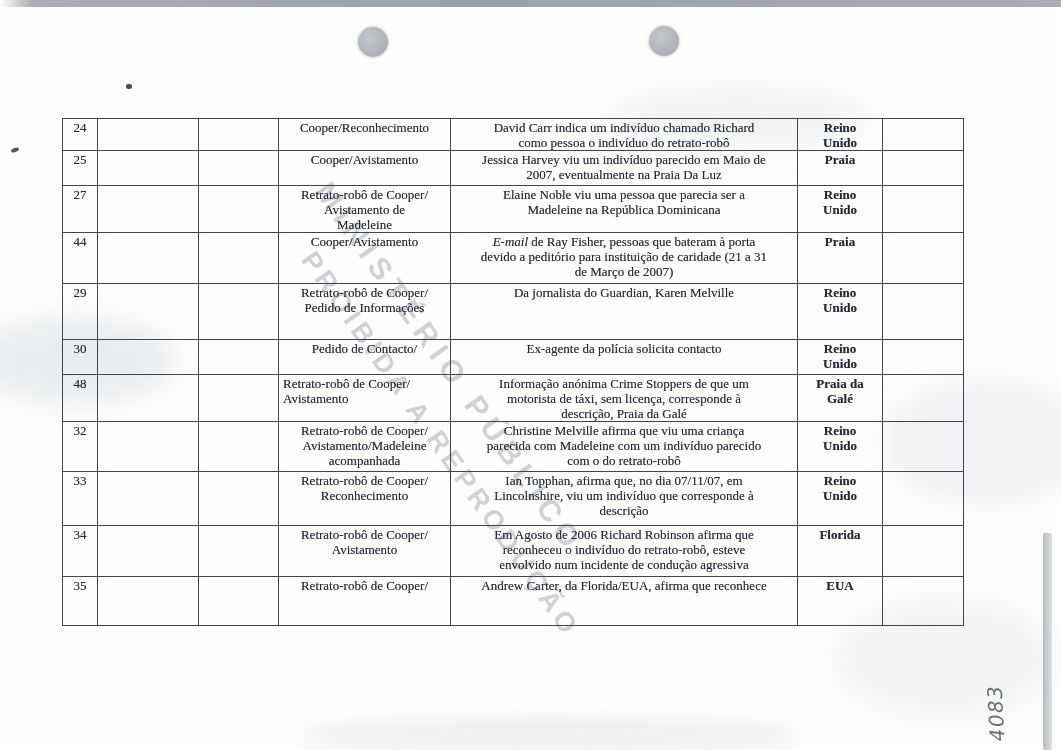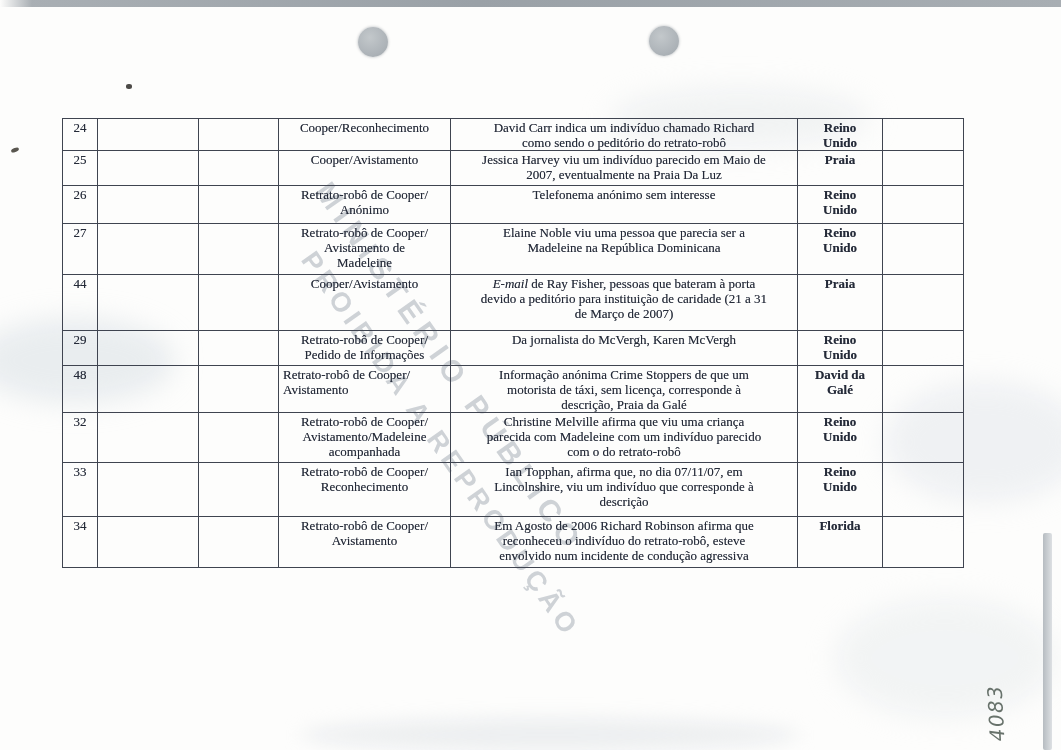--- a/index.html
+++ b/index.html
@@ -80,48 +80,37 @@
         <col style="width:85px">
       <col style="width:81px">
     </colgroup>
     <tbody id="table-body">
   <tr>
     <td class="c-num"><span>24</span></td>
     <td class="c-2"></td>
     <td class="c-3"></td>
     <td class="c-cat"><span>Cooper/Reconhecimento</span></td>
     <td class="c-desc"><em></em><span>David Carr indica um indivíduo chamado Richard
-como sendo o peditório do retrato-robô</span></td>
+como pessoa o indivíduo do retrato-robô</span></td>
     <td class="c-loc"><span>Reino
 Unido</span></td>
     <td class="c-7"></td>
   </tr>
 
   <tr>
     <td class="c-num"><span>25</span></td>
     <td class="c-2"></td>
     <td class="c-3"></td>
     <td class="c-cat"><span>Cooper/Avistamento</span></td>
     <td class="c-desc"><em></em><span>Jessica Harvey viu um indivíduo parecido em Maio de
 2007, eventualmente na Praia Da Luz</span></td>
     <td class="c-loc"><span>Praia</span></td>
     <td class="c-7"></td>
   </tr>
 
-  <tr>
-    <td class="c-num"><span>26</span></td>
-    <td class="c-2"></td>
-    <td class="c-3"></td>
-    <td class="c-cat"><span>Retrato-robô de Cooper/
-Anónimo</span></td>
-    <td class="c-desc"><em></em><span>Telefonema anónimo sem interesse</span></td>
-    <td class="c-loc"><span>Reino
-Unido</span></td>
-    <td class="c-7"></td>
-  </tr>
 
   <tr>
     <td class="c-num"><span>27</span></td>
     <td class="c-2"></td>
     <td class="c-3"></td>
     <td class="c-cat"><span>Retrato-robô de Cooper/
 Avistamento de
 Madeleine</span></td>
     <td class="c-desc"><em></em><span>Elaine Noble viu uma pessoa que parecia ser a
 Madeleine na República Dominicana</span></td>
@@ -141,37 +130,47 @@
     <td class="c-loc"><span>Praia</span></td>
     <td class="c-7"></td>
   </tr>
 
   <tr>
     <td class="c-num"><span>29</span></td>
     <td class="c-2"></td>
     <td class="c-3"></td>
     <td class="c-cat"><span>Retrato-robô de Cooper/
 Pedido de Informações</span></td>
-    <td class="c-desc"><em></em><span>Da jornalista do McVergh, Karen McVergh</span></td>
-    <td class="c-loc"><span>Reino
-Unido</span></td>
-    <td class="c-7"></td>
-  </tr>
-
+    <td class="c-desc"><em></em><span>Da jornalista do Guardian, Karen Melville</span></td>
+    <td class="c-loc"><span>Reino
+Unido</span></td>
+    <td class="c-7"></td>
+  </tr>
+
+  <tr>
+    <td class="c-num"><span>30</span></td>
+    <td class="c-2"></td>
+    <td class="c-3"></td>
+    <td class="c-cat"><span>Pedido de Contacto/</span></td>
+    <td class="c-desc"><em></em><span>Ex-agente da polícia solicita contacto</span></td>
+    <td class="c-loc"><span>Reino
+Unido</span></td>
+    <td class="c-7"></td>
+  </tr>
 
   <tr>
     <td class="c-num"><span>48</span></td>
     <td class="c-2"></td>
     <td class="c-3"></td>
     <td class="c-cat"><span>Retrato-robô de Cooper/
 Avistamento</span></td>
     <td class="c-desc"><em></em><span>Informação anónima Crime Stoppers de que um
 motorista de táxi, sem licença, corresponde à
 descrição, Praia da Galé</span></td>
-    <td class="c-loc"><span>David da
+    <td class="c-loc"><span>Praia da
 Galé</span></td>
     <td class="c-7"></td>
   </tr>
 
   <tr>
     <td class="c-num"><span>32</span></td>
     <td class="c-2"></td>
     <td class="c-3"></td>
     <td class="c-cat"><span>Retrato-robô de Cooper/
 Avistamento/Madeleine
@@ -204,20 +203,29 @@
     <td class="c-3"></td>
     <td class="c-cat"><span>Retrato-robô de Cooper/
 Avistamento</span></td>
     <td class="c-desc"><em></em><span>Em Agosto de 2006 Richard Robinson afirma que
 reconheceu o indivíduo do retrato-robô, esteve
 envolvido num incidente de condução agressiva</span></td>
     <td class="c-loc"><span>Florida</span></td>
     <td class="c-7"></td>
   </tr>
 
+  <tr>
+    <td class="c-num"><span>35</span></td>
+    <td class="c-2"></td>
+    <td class="c-3"></td>
+    <td class="c-cat"><span>Retrato-robô de Cooper/</span></td>
+    <td class="c-desc"><em></em><span>Andrew Carter, da Florida/EUA, afirma que reconhece</span></td>
+    <td class="c-loc"><span>EUA</span></td>
+    <td class="c-7"></td>
+  </tr>
 </tbody>
   </table>
 
   <div class="handwrite">
     <span>4083</span>
   </div>
   <div class="right-strip"></div>
 </div>
 
 </body></html>

